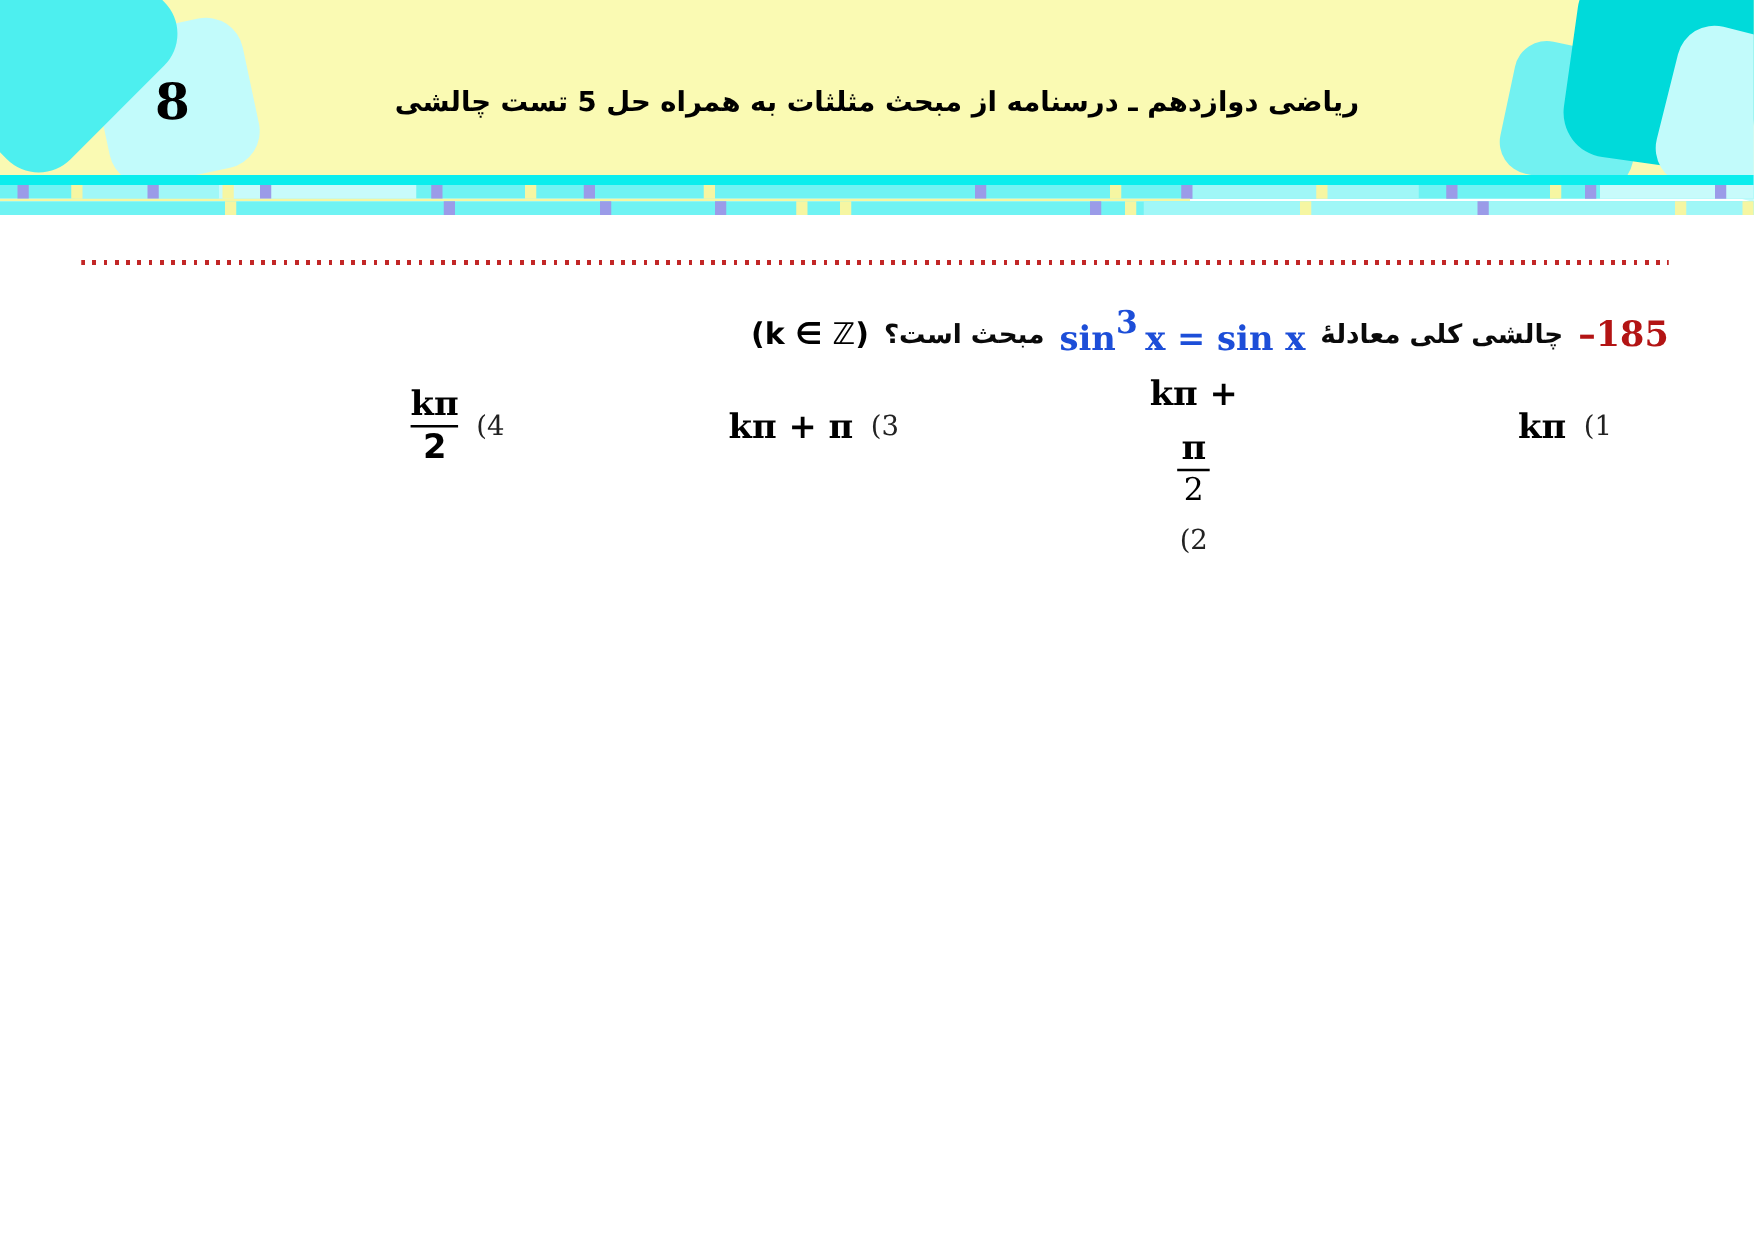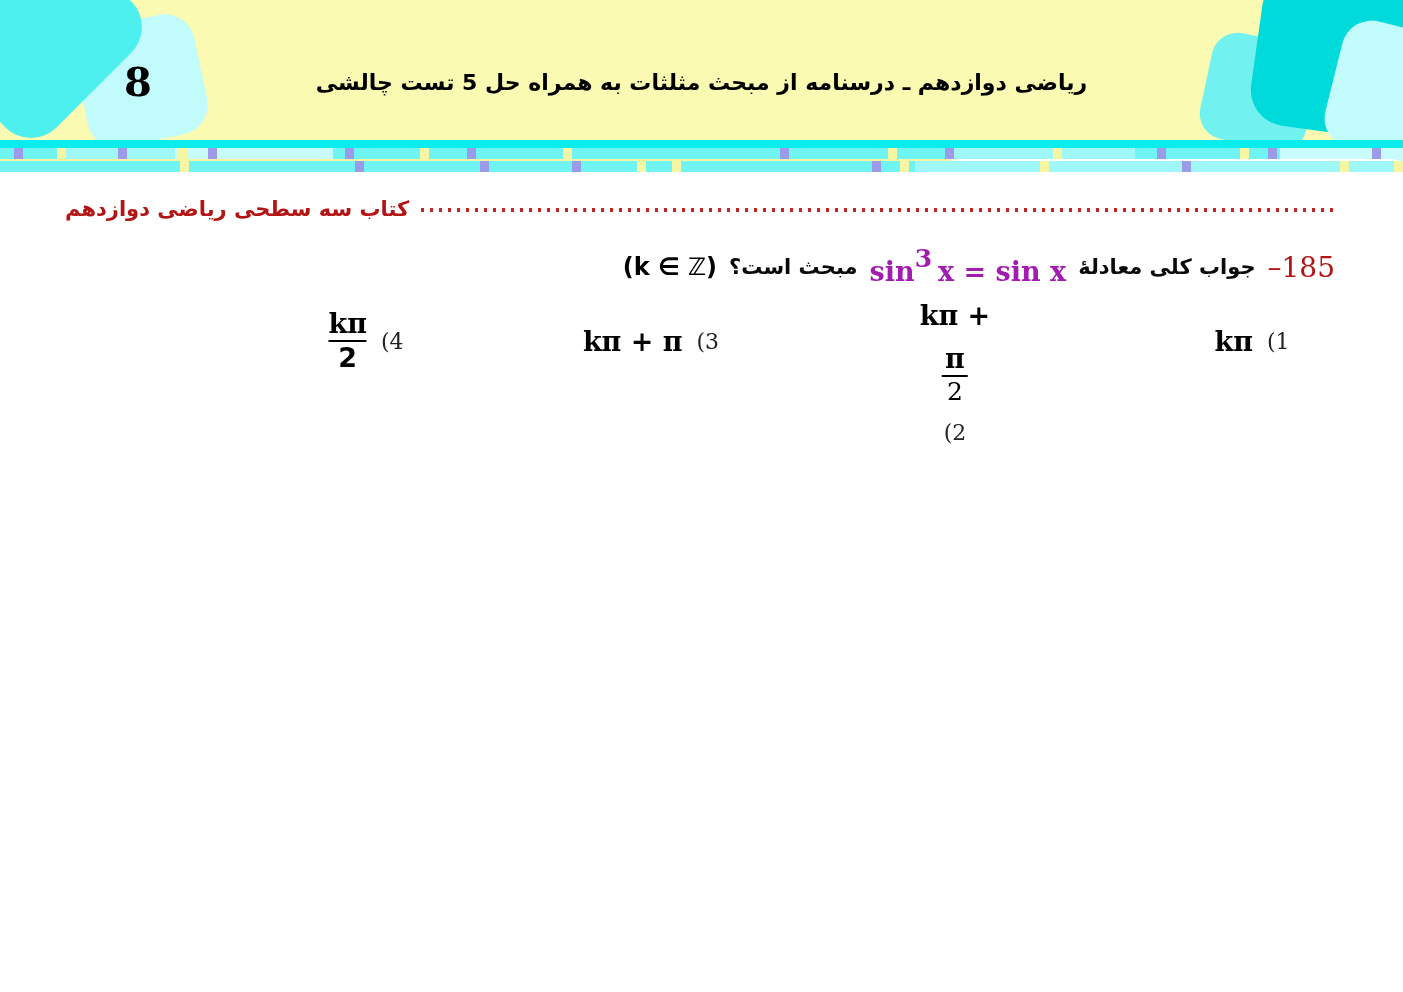--- a/index.html
+++ b/index.html
@@ -37,23 +37,23 @@
   .sep{width:9px;background:var(--sep_yellow);}
 
   
   .book-line{position:absolute;left:65px;top:194px;width:1270px;height:30px;display:flex;align-items:center;gap:12px;z-index:5;}
   .book-line-text{direction:rtl;font-weight:bold;font-size:21px;color:var(--accent_red);white-space:nowrap;}
   .dotted-leader{flex:1;height:4px;margin-top:2px;
     background:repeating-linear-gradient(90deg,var(--dot_red) 0 3px,transparent 3px 9px);}
 
   
   .question-row{position:absolute;top:240px;right:68px;height:54px;display:flex;direction:rtl;align-items:center;gap:12px;z-index:5;}
-  .q-number{direction:ltr;font-family:"DejaVu Serif",serif;font-weight:normal;font-size:28px;color:var(--accent_red);}
+  .q-number{direction:ltr;font-family:"DejaVu Serif",serif;font-weight:bold;font-size:28px;color:var(--accent_red);}
   .q-fa{direction:rtl;font-weight:bold;font-size:21px;color:var(--text_black);white-space:nowrap;}
-  .q-math{direction:ltr;font-family:"DejaVu Serif",serif;font-weight:bold;font-size:27px;color:#a21caf;white-space:nowrap;}
+  .q-math{direction:ltr;font-family:"DejaVu Serif",serif;font-weight:bold;font-size:27px;color:#1d4ed8;white-space:nowrap;}
   .q-math sup{font-size:25px;position:relative;top:-4px;vertical-align:super;}
   .q-math .rest{margin-left:6px;}
   .q-domain{direction:ltr;font-weight:bold;font-size:24px;color:#000;font-family:"DejaVu Sans",sans-serif;}
 
   
   .options-row{position:absolute;left:0;top:300px;width:1403px;height:82px;z-index:5;}
   .option{position:absolute;top:0;height:82px;display:flex;align-items:center;gap:14px;transform:translateX(-50%);}
   .o1{left:1252px;} .o2{left:955px;flex-direction:column;} .o3{left:651px;} .o4{left:366px;}
   .formula{font-family:"DejaVu Serif",serif;font-weight:bold;font-size:27px;color:#000;white-space:nowrap;}
   .olabel{font-family:"DejaVu Serif",serif;font-size:22px;color:#222;white-space:nowrap;}
@@ -112,27 +112,26 @@
     <div class="tick p" style="left:572px;"></div>
     <div class="tick y" style="left:672px;"></div>
     <div class="tick p" style="left:872px;"></div>
     <div class="tick y" style="left:1040px;"></div>
     <div class="tick p" style="left:1182px;"></div>
     <div class="tick y" style="left:1340px;"></div>
     <div class="tick y" style="left:1394px;"></div>
   </div>
 
   <div class="book-line">
-    <span class="book-line-text">کتاب سه سطحی ریاضی دوازدهم</span>
     <span class="dotted-leader"></span>
   </div>
 
   <div class="question-row">
     <span class="q-number">–185</span>
-    <span class="q-fa">جواب کلی معادلۀ</span>
+    <span class="q-fa">چالشی کلی معادلۀ</span>
     <span class="q-math"><span>sin</span><sup>3</sup><span class="rest">x = sin x</span></span>
     <span class="q-fa">مبحث است؟</span>
     <span class="q-domain">(k ∈ ℤ)</span>
   </div>
 
   <div class="options-row">
 
     <div class="option o1">
       <span class="formula">kπ</span>
       <span class="olabel">(1</span>

